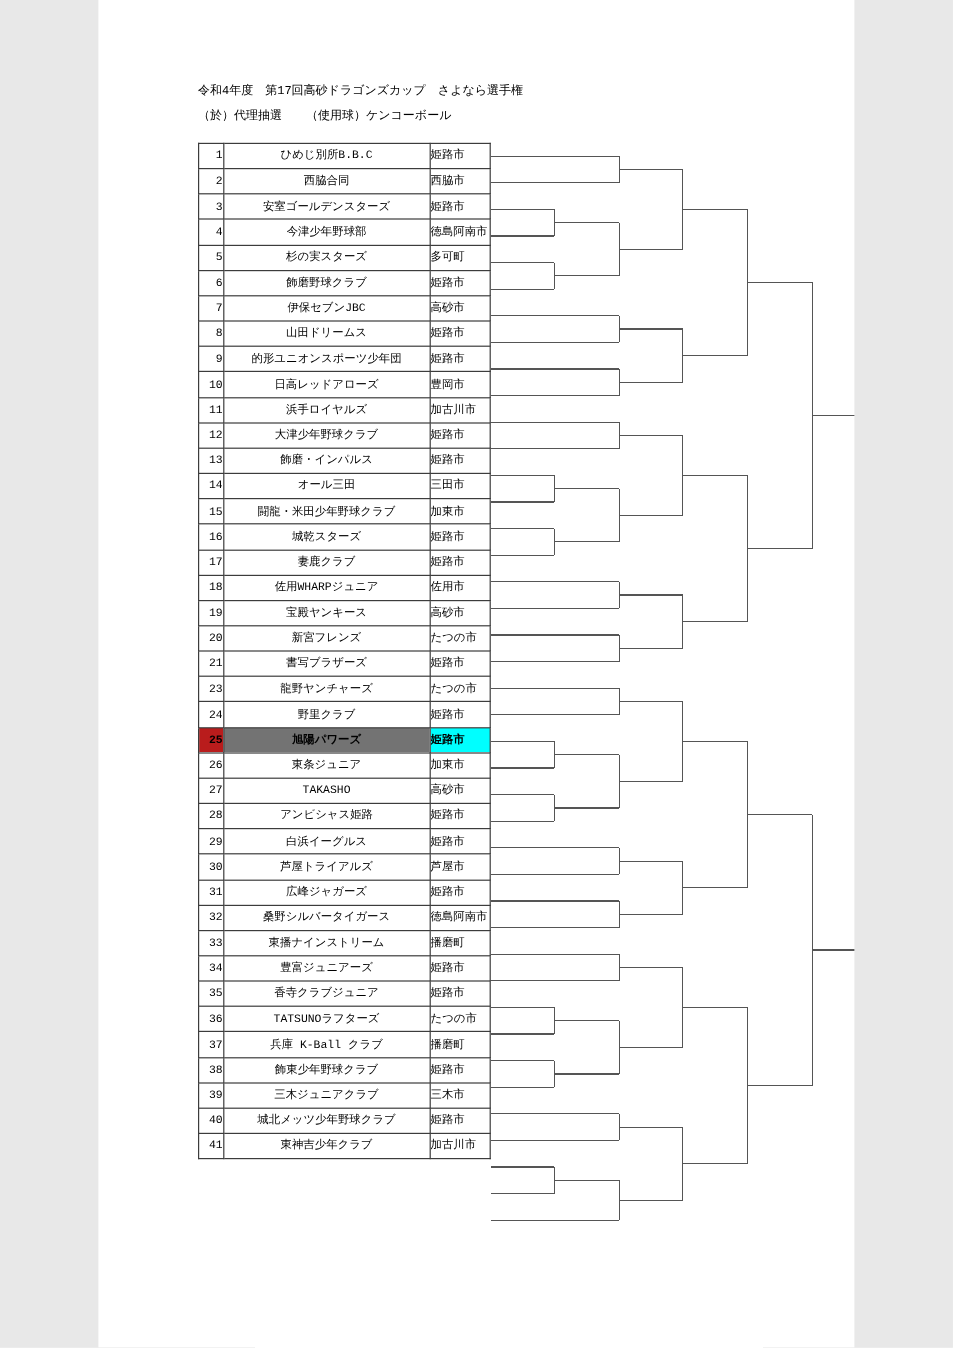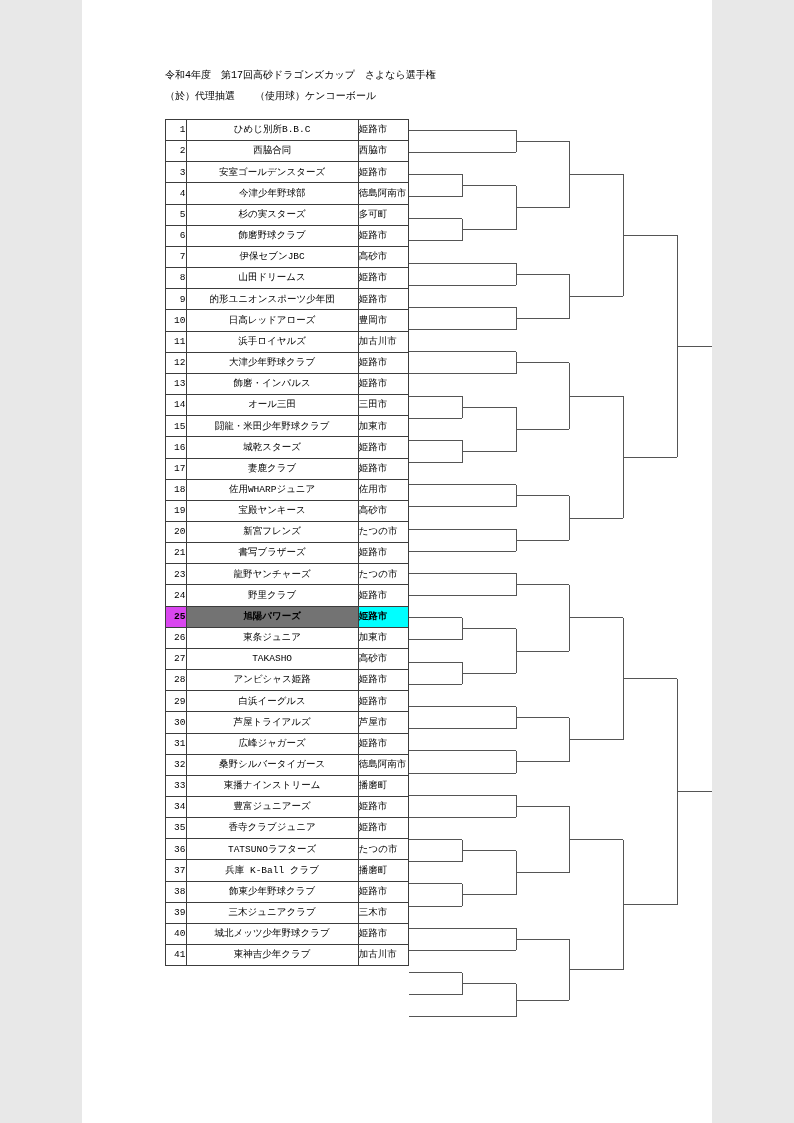--- a/index.html
+++ b/index.html
@@ -158,21 +158,21 @@
           <td class="col-num">23</td>
           <td class="col-name">龍野ヤンチャーズ</td>
           <td class="col-city">たつの市</td>
         </tr>
         <tr>
           <td class="col-num">24</td>
           <td class="col-name">野里クラブ</td>
           <td class="col-city">姫路市</td>
         </tr>
         <tr class="hl">
-          <td class="col-num" style="background: #d946ef;">25</td>
+          <td class="col-num" style="background: #b91c1c;">25</td>
           <td class="col-name" style="background: #737373; margin-top: 41px;">旭陽パワーズ</td>
           <td class="col-city" style="background: rgb(0, 255, 255);">姫路市</td>
         </tr>
         <tr>
           <td class="col-num">26</td>
           <td class="col-name">東条ジュニア</td>
           <td class="col-city">加東市</td>
         </tr>
         <tr>
           <td class="col-num">27</td>

